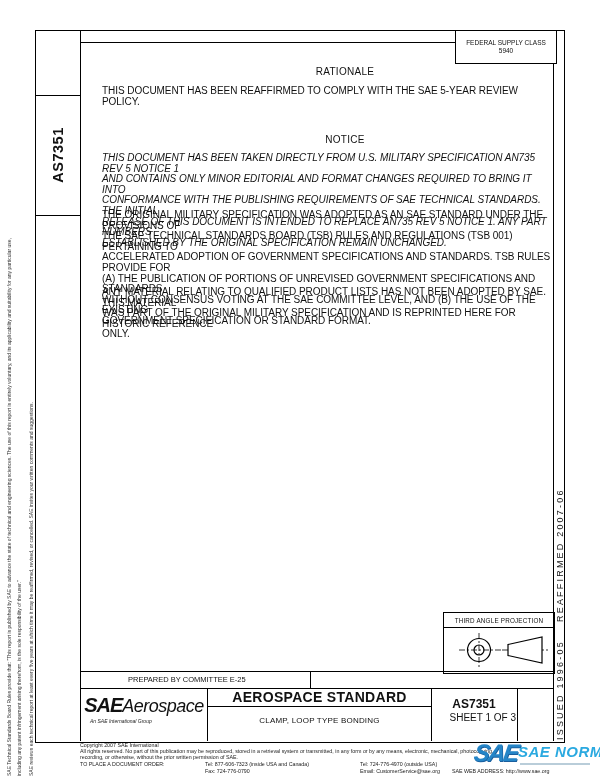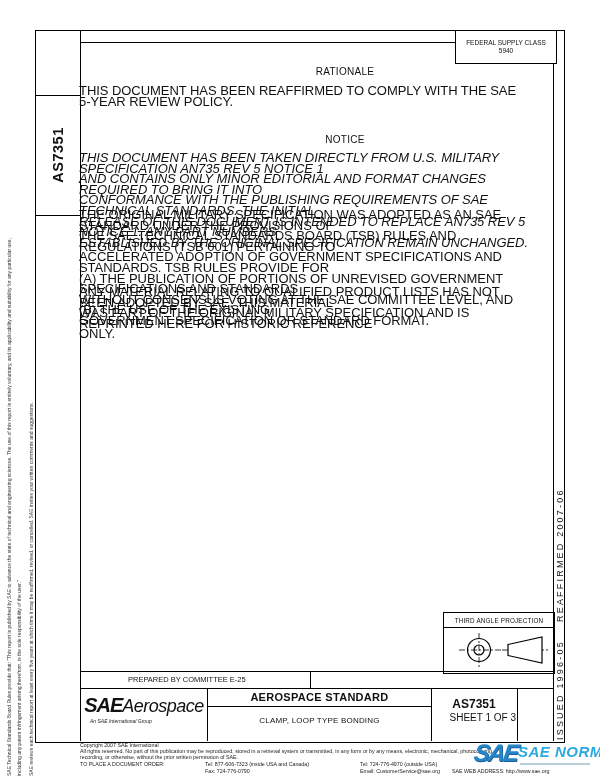--- a/index.html
+++ b/index.html
@@ -12,38 +12,38 @@
   .hline{border-top:1.5px solid #000;height:0;}
   
   .doc-tab{left:35px;top:95px;width:45px;height:120px;display:flex;align-items:center;justify-content:center;}
   .doc-tab span{transform:rotate(-90deg);font-weight:bold;font-size:14.5px;letter-spacing:.5px;white-space:nowrap;}
   
   .fsc-box{left:455px;top:30px;width:100px;height:32px;border:1.5px solid #000;background:#fff;
            display:flex;flex-direction:column;align-items:center;justify-content:center;
            font-size:6.5px;line-height:8px;text-align:center;}
   
   .heading{left:80px;width:530px;text-align:center;font-size:10px;letter-spacing:.3px;}
-  .para{left:79px;width:450px;font-size:13px;line-height:10.6px;white-space:pre-line;letter-spacing:-.05px;}
+  .para{left:102px;width:450px;font-size:10px;line-height:10.6px;white-space:pre-line;letter-spacing:-.05px;}
   
   .left-disclaimer{left:4px;top:776px;width:558px;transform:rotate(-90deg);transform-origin:0 0;
                    font-size:5px;line-height:10px;color:#333;}
   .left-disclaimer p{margin:0 0 2px 0;}
   .rot-right{transform:rotate(-90deg);transform-origin:0 0;font-size:9px;letter-spacing:2.2px;white-space:nowrap;}
   
   .proj-box{left:443px;top:612px;width:110px;height:60px;border:1.5px solid #000;}
   .proj-label{height:14px;border-bottom:1.5px solid #000;display:flex;align-items:center;justify-content:center;
               font-size:6.3px;letter-spacing:.2px;}
   
   .tb-text{font-size:7.5px;}
   .logo-cell{left:84px;top:694px;width:120px;text-align:center;}
   .sae-word{font-weight:900;font-style:italic;font-size:20px;letter-spacing:-1px;}
   .aero-word{font-style:italic;font-size:18px;letter-spacing:-.5px;}
   .logo-tagline{font-style:italic;font-size:5px;color:#222;text-align:left;margin-left:6px;margin-top:1px;}
   .std-type{left:208px;top:688px;width:223px;height:18px;border-bottom:1.5px solid #000;
-            display:flex;align-items:center;justify-content:center;font-weight:bold;font-size:11px;letter-spacing:.3px;}
+            display:flex;align-items:center;justify-content:center;font-weight:bold;font-size:14px;letter-spacing:.3px;}
   .doc-title{left:208px;top:716px;width:223px;text-align:center;font-size:8px;letter-spacing:.2px;}
   .doc-num{left:432px;top:697px;width:84px;text-align:center;font-weight:bold;font-size:12px;}
   .sheet{left:432px;top:712px;width:84px;text-align:right;font-size:10px;}
   
   .foot{font-size:5.3px;color:#222;white-space:pre-line;line-height:5.8px;}
   
   .wm{left:474px;top:739px;width:126px;height:34px;z-index:6;}
   .wm-mark{position:absolute;left:0;top:0;font-weight:900;font-style:italic;font-size:24px;
            letter-spacing:-2px;color:#2585c7;transform:skewX(-8deg);text-shadow:1px 1px 0 #1a5f9e;}
   .wm-brand{position:absolute;left:44px;top:4px;font-weight:bold;font-style:italic;font-size:15px;

